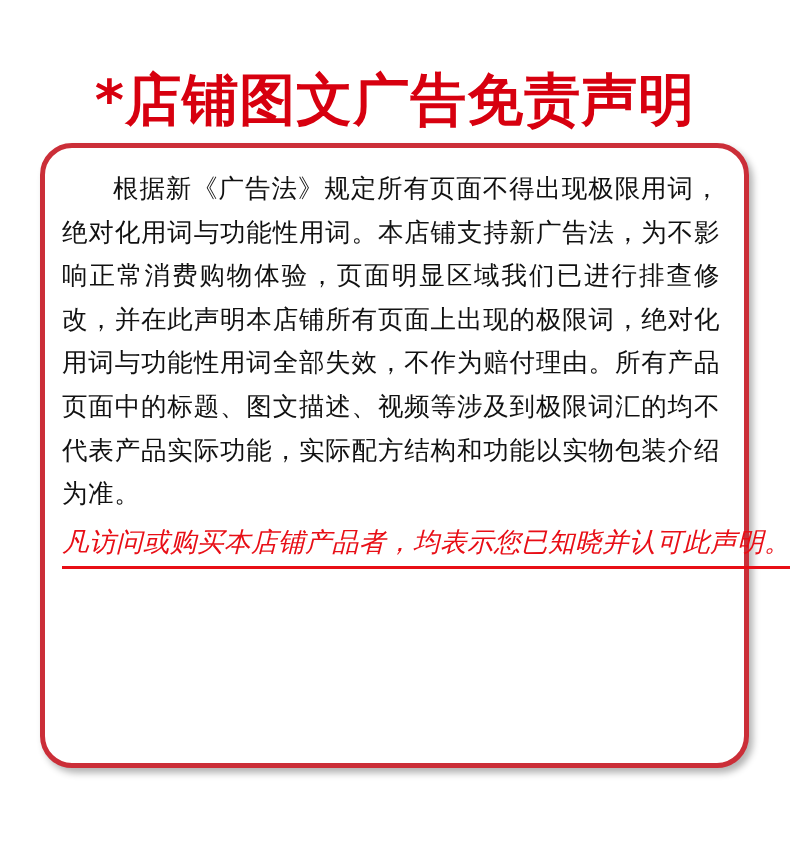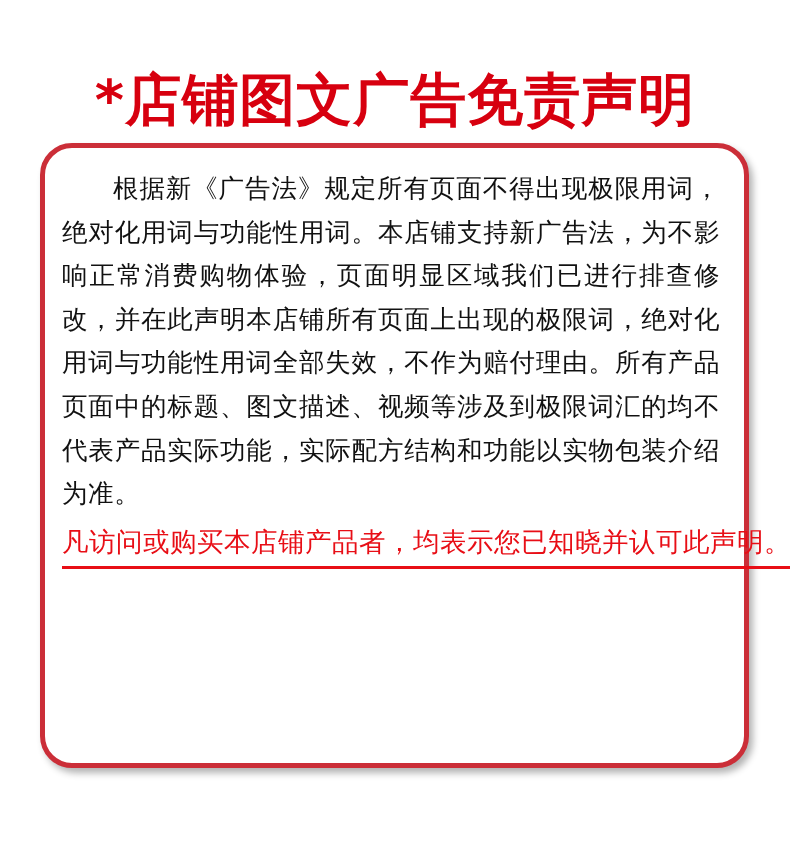--- a/index.html
+++ b/index.html
@@ -62,20 +62,21 @@
   }
   .notice-text {
     display: inline-block;
     color: var(--notice-red);
     font-size: 26.5px;
     line-height: 34px;
     letter-spacing: 0.5px;
     padding-bottom: 7px;
     border-bottom: 3px solid var(--notice-red);
     white-space: nowrap;
+    font-style: italic;
   }
 </style>
 </head>
 <body>
 
 <h1 class="page-title">*店铺图文广告免责声明</h1>
 
 <div class="disclaimer-box">
 
   <p class="para">根据新《广告法》规定所有页面不得出现极限用词，绝对化用词与功能性用词。本店铺支持新广告法，为不影响正常消费购物体验，页面明显区域我们已进行排查修改，并在此声明本店铺所有页面上出现的极限词，绝对化用词与功能性用词全部失效，不作为赔付理由。所有产品页面中的标题、图文描述、视频等涉及到极限词汇的均不代表产品实际功能，实际配方结构和功能以实物包装介绍为准。</p>

